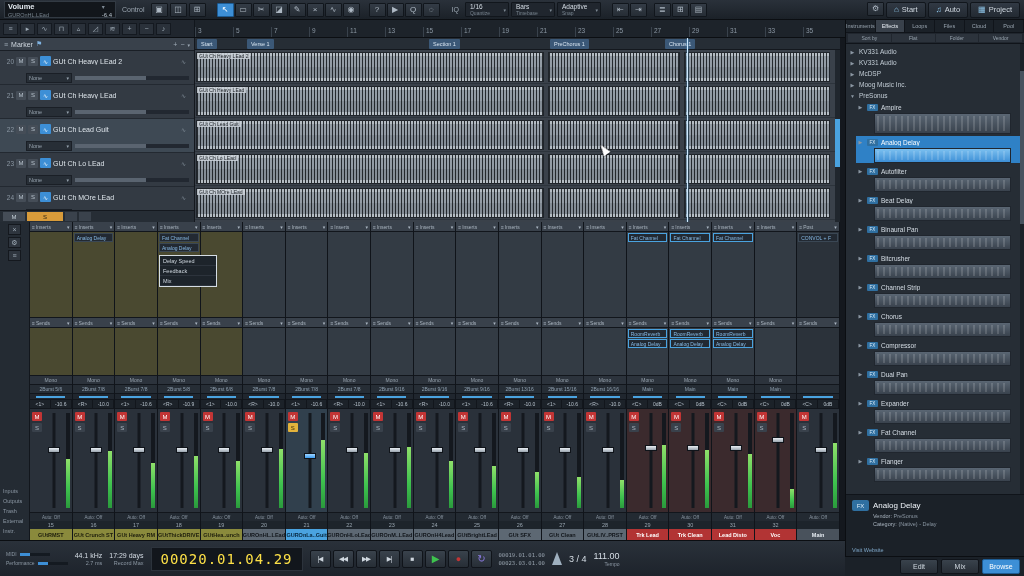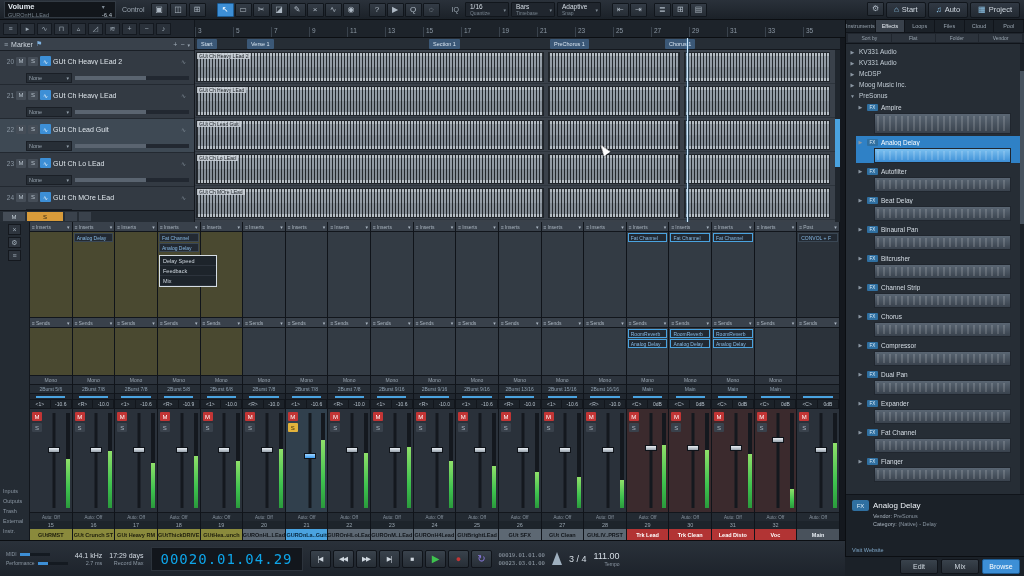--- a/index.html
+++ b/index.html
@@ -120,21 +120,21 @@
 
 
 .transport{position:absolute;left:0;top:540px;width:845px;height:36px;background:linear-gradient(#2a313a,#1d232b);border-top:1px solid #0b0e12;display:flex;align-items:center;gap:7px;padding:0 6px;z-index:9;}
 .t-left{display:flex;flex-direction:column;gap:3px;font-size:5px;color:#8b97a3;flex:none;}
 .t-left .mrow{display:flex;align-items:center;gap:3px;}
 .t-bar{width:30px;height:3px;background:#141a21;position:relative;}
 .t-bar i{position:absolute;left:0;top:0;height:100%;width:35%;background:#3d8fd6;}
 .t-block{display:flex;flex-direction:column;align-items:flex-end;gap:1px;flex:none;}
 .t-block .big{font-size:7px;color:#d6dee6;}
 .t-block .small{font-size:5.5px;color:#8b97a3;}
-.t-time{font-family:"DejaVu Sans Mono",monospace;font-size:14px;color:#0ea5e9;background:#12161c;border:1px solid #2c333c;padding:3px 9px;letter-spacing:1px;flex:none;}
+.t-time{font-family:"DejaVu Sans Mono",monospace;font-size:14px;color:#fde047;background:#12161c;border:1px solid #2c333c;padding:3px 9px;letter-spacing:1px;flex:none;}
 .t-buttons{display:flex;gap:2px;flex:none;}
 .t-btn{width:21px;height:18px;background:linear-gradient(#39424c,#272e36);border:1px solid #10141a;display:flex;align-items:center;justify-content:center;color:#cfd7df;font-size:6.5px;border-radius:2px;letter-spacing:-1px;}
 .t-btn[data-accent="play"]{color:#3ec24e;font-size:10px;}
 .t-btn[data-accent="record"]{color:#c23535;font-size:9px;}
 .t-btn[data-accent="loop"]{color:#8b7ae0;font-size:10px;}
 .t-loop{display:flex;flex-direction:column;gap:2px;font-size:5.5px;color:#97a3ae;font-family:"DejaVu Sans Mono",monospace;flex:none;}
 .metro{width:0;height:0;border-left:5px solid transparent;border-right:5px solid transparent;border-bottom:13px solid #9fb0bf;flex:none;}
 .t-sig{font-size:9px;color:#d6dee6;flex:none;}
 .t-tempo{display:flex;flex-direction:column;align-items:flex-end;font-size:5px;color:#8b97a3;flex:none;}
 .t-tempo .val{font-size:9px;color:#d6dee6;}

